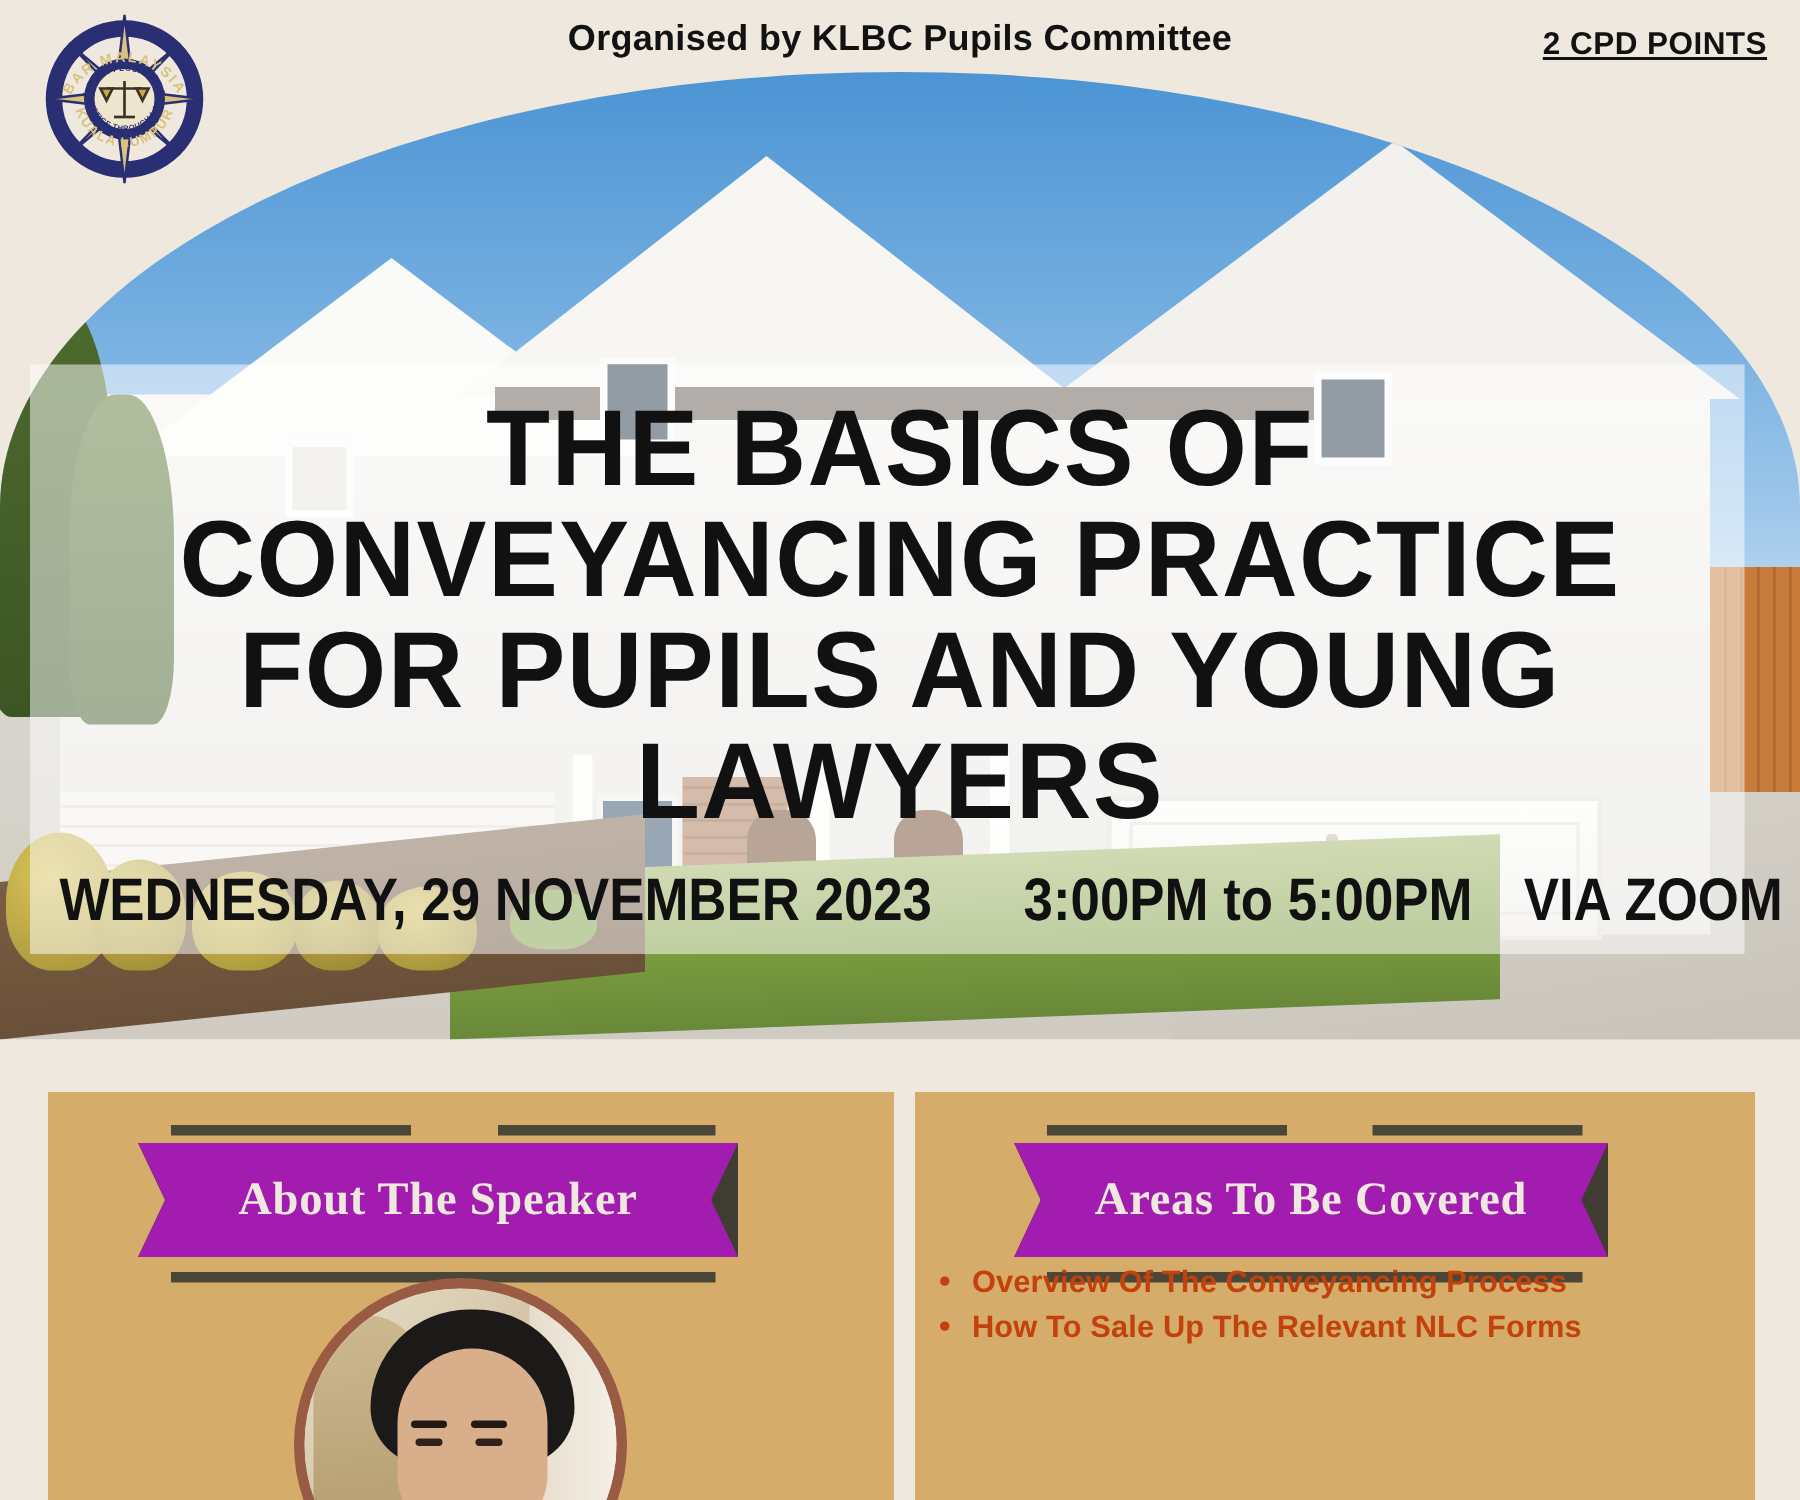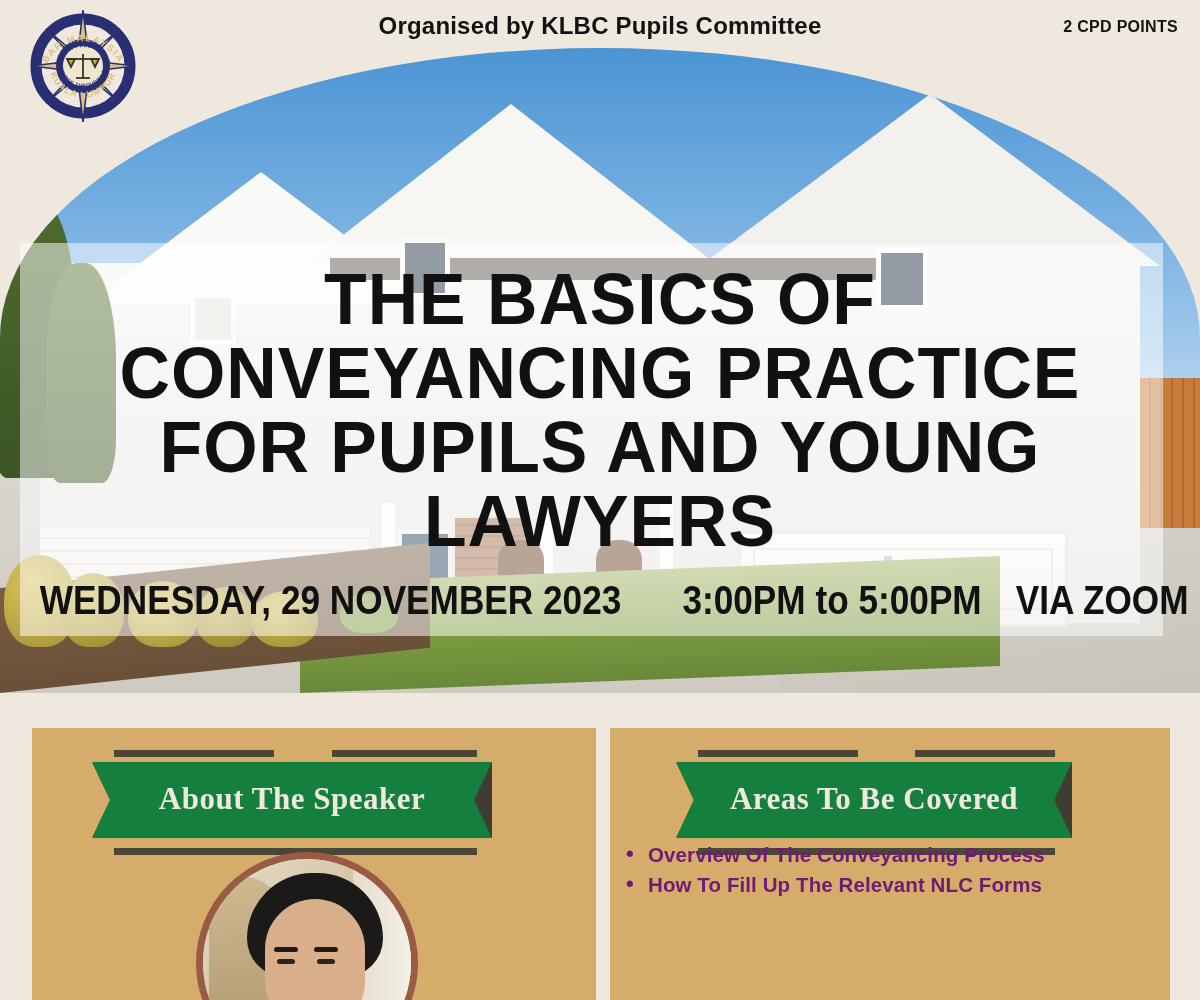--- a/index.html
+++ b/index.html
@@ -17,22 +17,23 @@
   }
   .organiser{
     position:absolute; left:0; top:12px; width:1200px;
     text-align:center;
     font-size:24px; font-weight:bold; letter-spacing:.2px;
     color:#121212;
     font-family:"Liberation Sans", sans-serif;
   }
   .cpd{
     position:absolute; right:22px; top:18px;
-    font-size:16px; font-weight:bold; letter-spacing:.3px;
+    font-size:21px; font-weight:bold; letter-spacing:.3px;
     color:#121212;
+    text-decoration:underline;
   }
 
   
   .logo-wrap{
     position:absolute; left:26px; top:4px; width:114px; height:128px; z-index:60;
   }
   .logo-wrap svg{ display:block; width:114px; height:128px; }
 
   
   .hero{
@@ -197,21 +198,21 @@
   .panel-right .rule-top-r{ left:305px; width:140px; }
   .panel-right .rule-bot{ left:88px; width:357px; }
 
   .ribbon{
     position:absolute; left:60px; top:12px; width:400px; height:76px;
     background:#3F3D33;
     clip-path:polygon(0 0, 100% 0, 100% 100%, 0 100%, 4.5% 50%);
     display:flex; align-items:center; justify-content:center;
   }
   .ribbon-in{
-    width:400px; height:76px; background:#15803d;
+    width:400px; height:76px; background:#a21caf;
     clip-path:polygon(0 0, 100% 0, 95.5% 50%, 100% 100%, 0 100%, 4.5% 50%);
     display:flex; align-items:center; justify-content:center;
   }
   .ribbon-label{
     color:#EFE8DE;
     font-family:"Liberation Serif","DejaVu Serif",serif;
     font-weight:bold;
     font-size:31px;
     letter-spacing:.5px;
     padding-bottom:3px;
@@ -251,21 +252,21 @@
   .p-brow-l{ left:71px; }
   .p-brow-r{ left:111px; }
 
   
   .bullets{
     position:absolute; left:622px; top:840px; width:548px; z-index:35;
   }
   .bullets ul{ list-style:none; }
   .bullets li{
     position:relative;
-    color:#701a75;
+    color:#c2410c;
     font-family:"Liberation Sans Narrow","Liberation Sans",sans-serif;
     font-weight:bold;
     font-size:20.5px;
     line-height:30px;
     padding-left:26px;
     letter-spacing:.1px;
   }
   .bullets li:before{
     content:"\2022";
     position:absolute; left:4px; top:-1px; font-size:22px;
@@ -418,15 +419,15 @@
         <span class="ribbon-label">Areas To Be Covered</span>
       </div>
     </div>
     <div class="rule rule-bot"></div>
   </div>
 </div>
 
 <div class="bullets">
   <ul>
     <li>Overview Of The Conveyancing Process</li>
-    <li>How To Fill Up The Relevant NLC Forms</li>
+    <li>How To Sale Up The Relevant NLC Forms</li>
   </ul>
 </div>
 
 </body></html>

